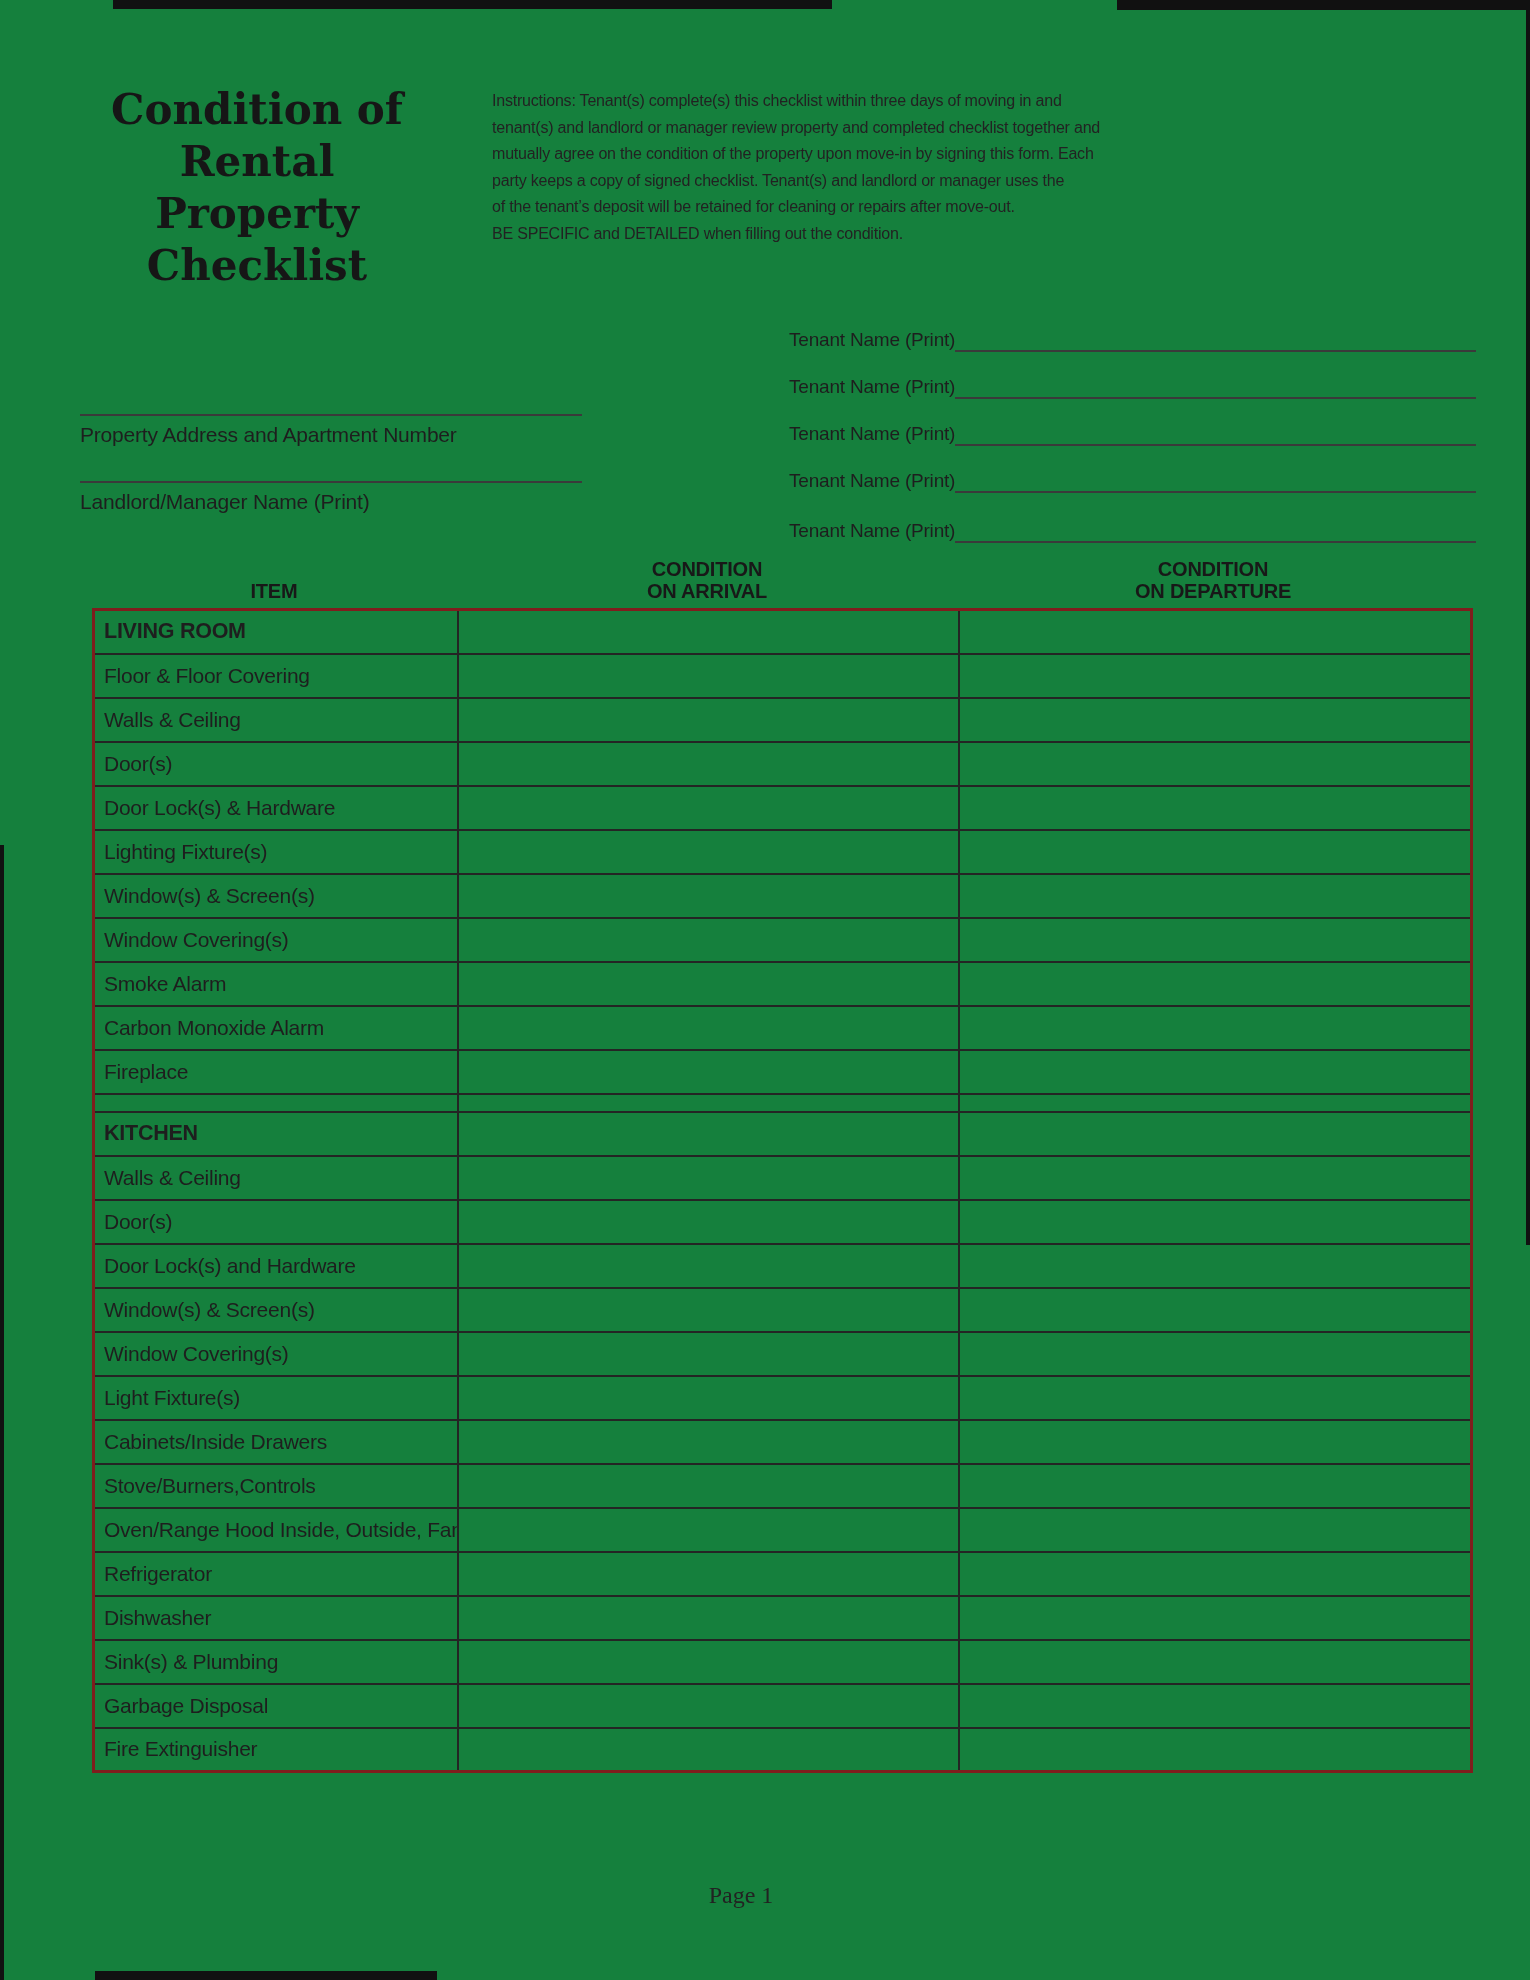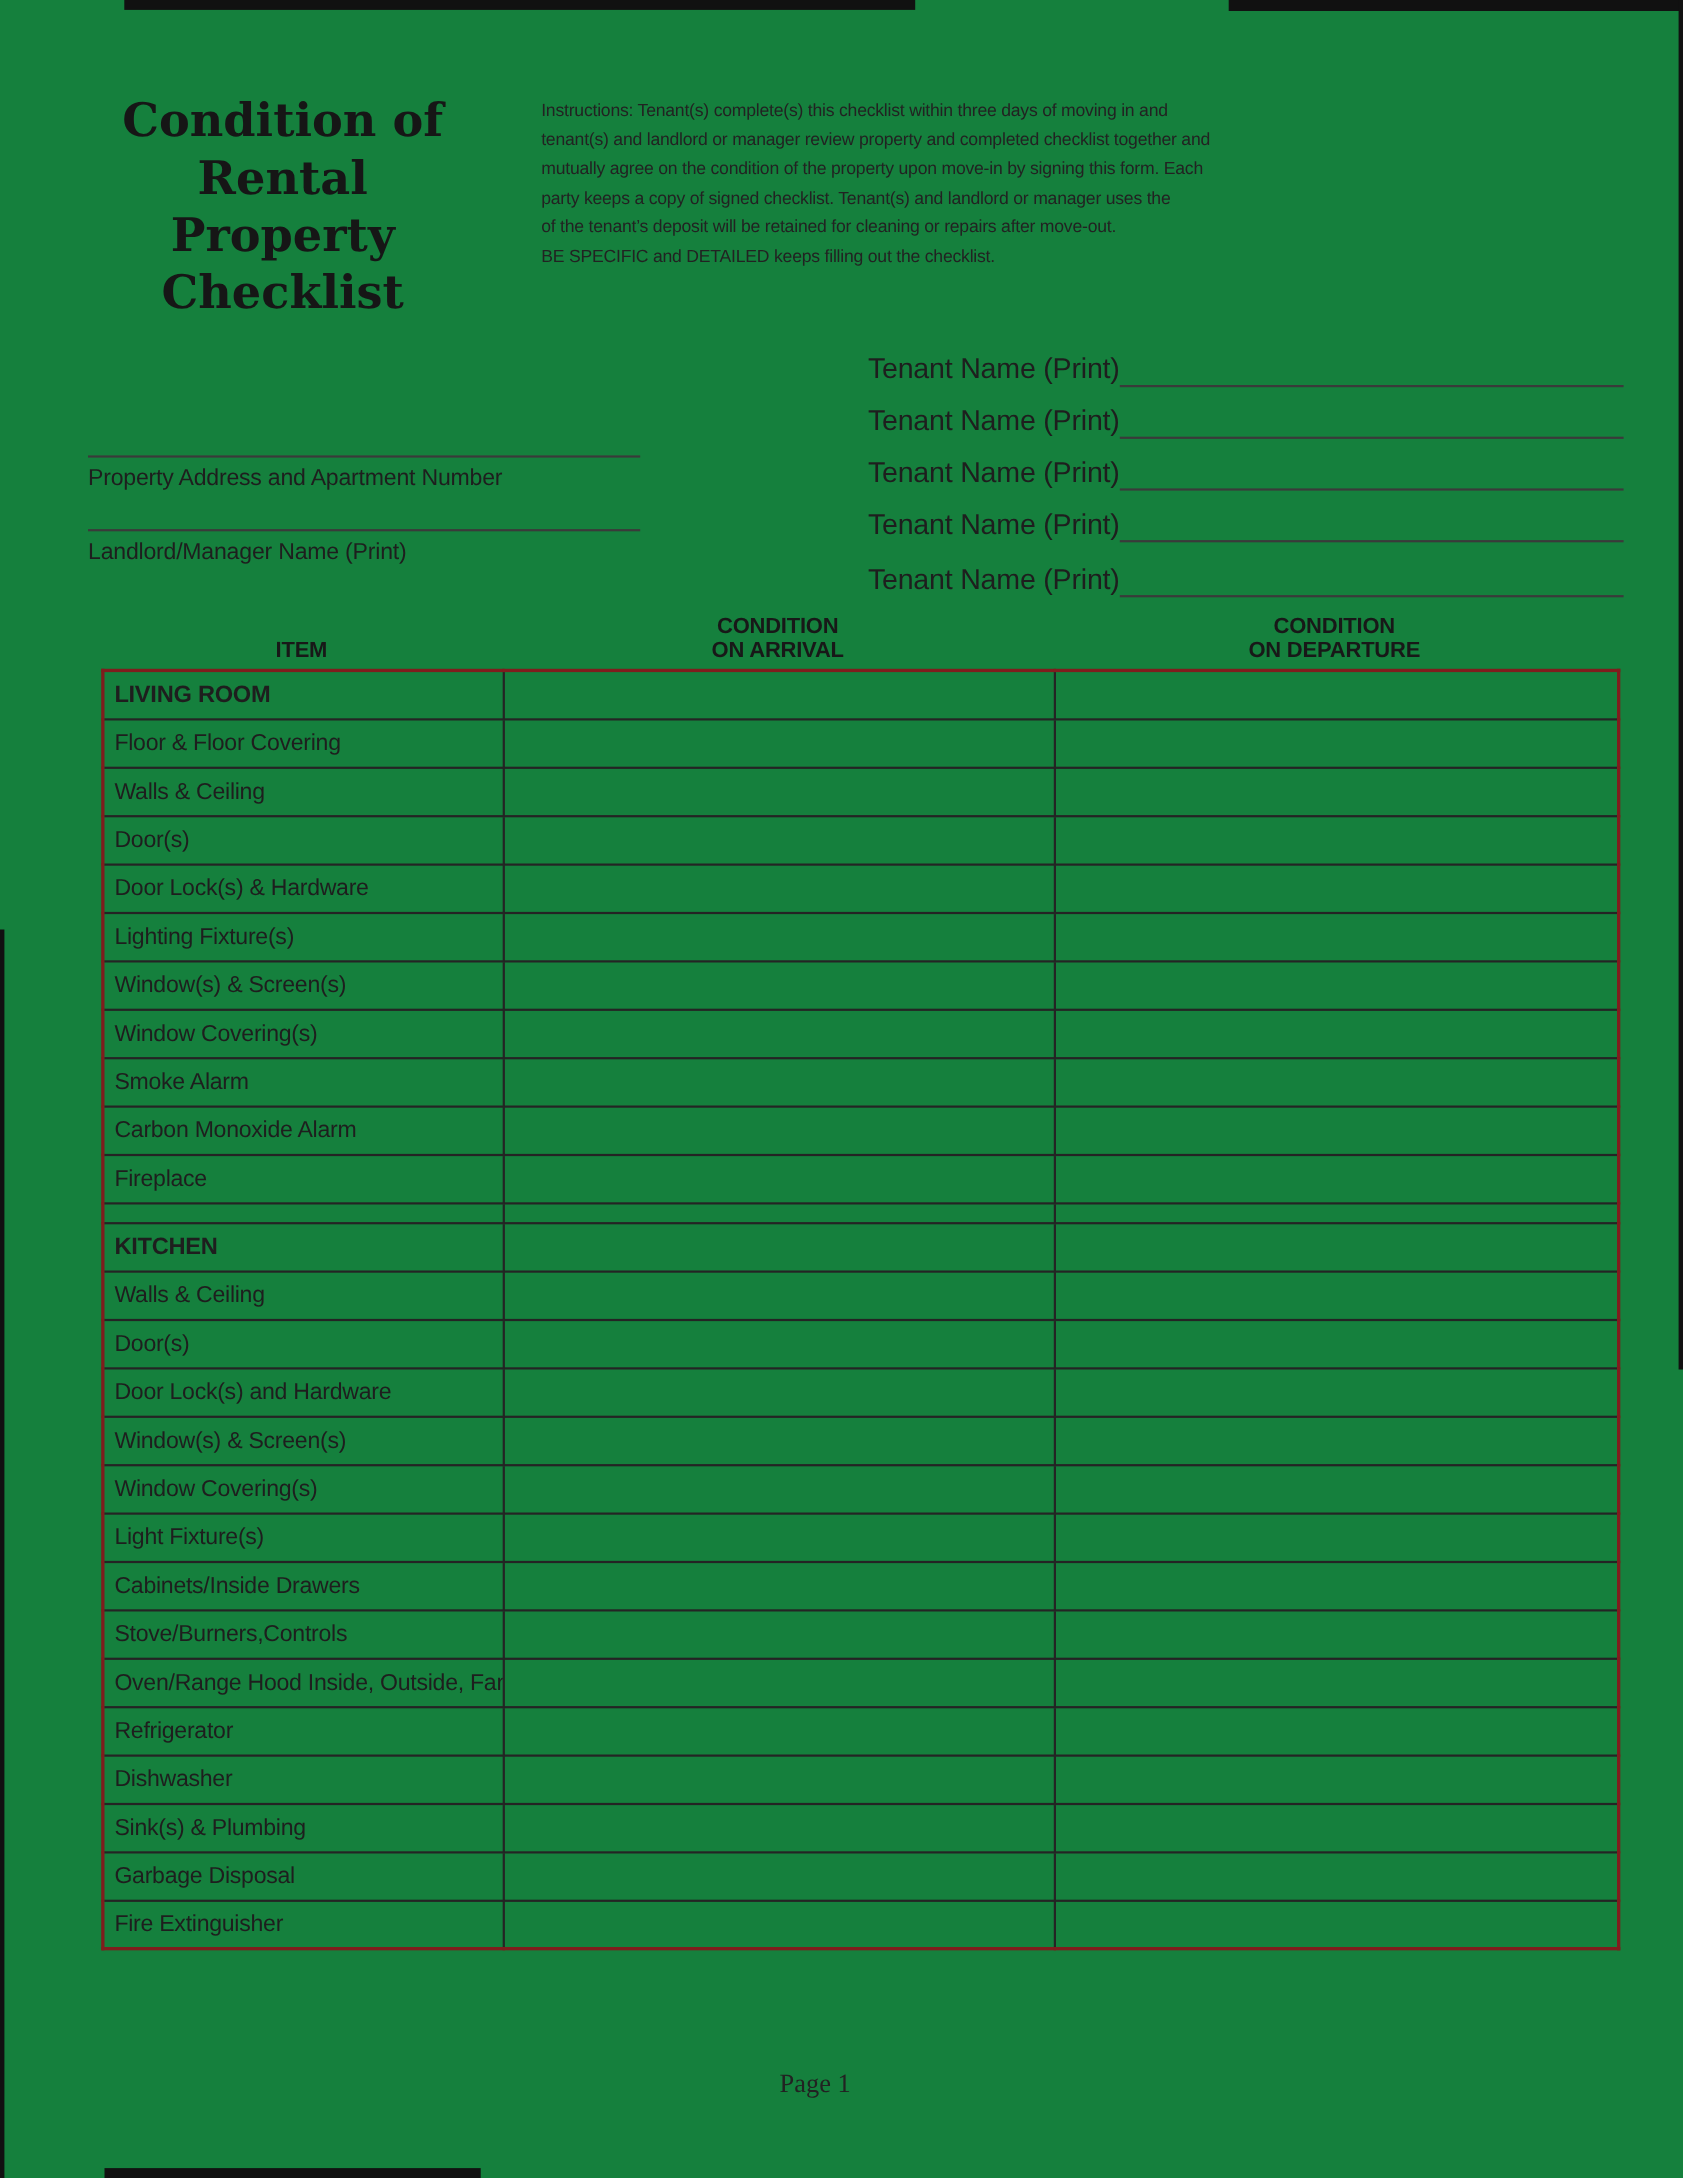--- a/index.html
+++ b/index.html
@@ -19,21 +19,21 @@
   .instructions {
     position:absolute; left:492px; top:88px; width:990px;
     font-size:16px; line-height:26.6px; letter-spacing:-0.2px; color:#222;
   }
   .instructions div { white-space:nowrap; }
   
   .tenant-row {
     position:absolute; left:789px; width:687px; height:30px;
     display:flex; align-items:flex-end;
   }
-  .tenant-row .lbl { font-size:26px; letter-spacing:-0.2px; white-space:nowrap; padding-bottom:1px; }
+  .tenant-row .lbl { font-size:19px; letter-spacing:-0.2px; white-space:nowrap; padding-bottom:1px; }
   .fill-line { flex:1; border-bottom:2px solid #3a3a3a; height:100%; }
   .left-field { position:absolute; left:80px; width:502px; }
   .left-field .rule { border-top:2px solid #3a3a3a; width:100%; height:0; }
   .left-field .lbl { font-size:21px; letter-spacing:-0.2px; margin-top:7px; white-space:nowrap; }
   
   .col-head {
     position:absolute; text-align:center; font-weight:700;
     font-size:20px; line-height:22px; letter-spacing:-0.2px; color:#181818;
   }
   
@@ -76,21 +76,21 @@
     <div>Property</div>
     <div>Checklist</div>
   </div>
 
   <div class="instructions">
     <div>Instructions:  Tenant(s) complete(s) this checklist within three days of moving in and</div>
     <div>tenant(s) and landlord or manager review property and completed checklist together and</div>
     <div>mutually agree on the condition of the property upon move-in by signing this form.  Each</div>
     <div>party keeps a copy of signed checklist.  Tenant(s) and landlord or manager uses the</div>
     <div>of the tenant’s deposit will be retained for cleaning or repairs after move-out.</div>
-    <div>BE SPECIFIC and DETAILED keeps filling out the checklist.</div>
+    <div>BE SPECIFIC and DETAILED when filling out the condition.</div>
   </div>
 
   <div class="tenant-row" style="top:322px;">
     <span class="lbl">Tenant Name (Print)</span>
     <span class="fill-line"></span>
   </div>
   <div class="tenant-row" style="top:369px;">
     <span class="lbl">Tenant Name (Print)</span>
     <span class="fill-line"></span>
   </div>

